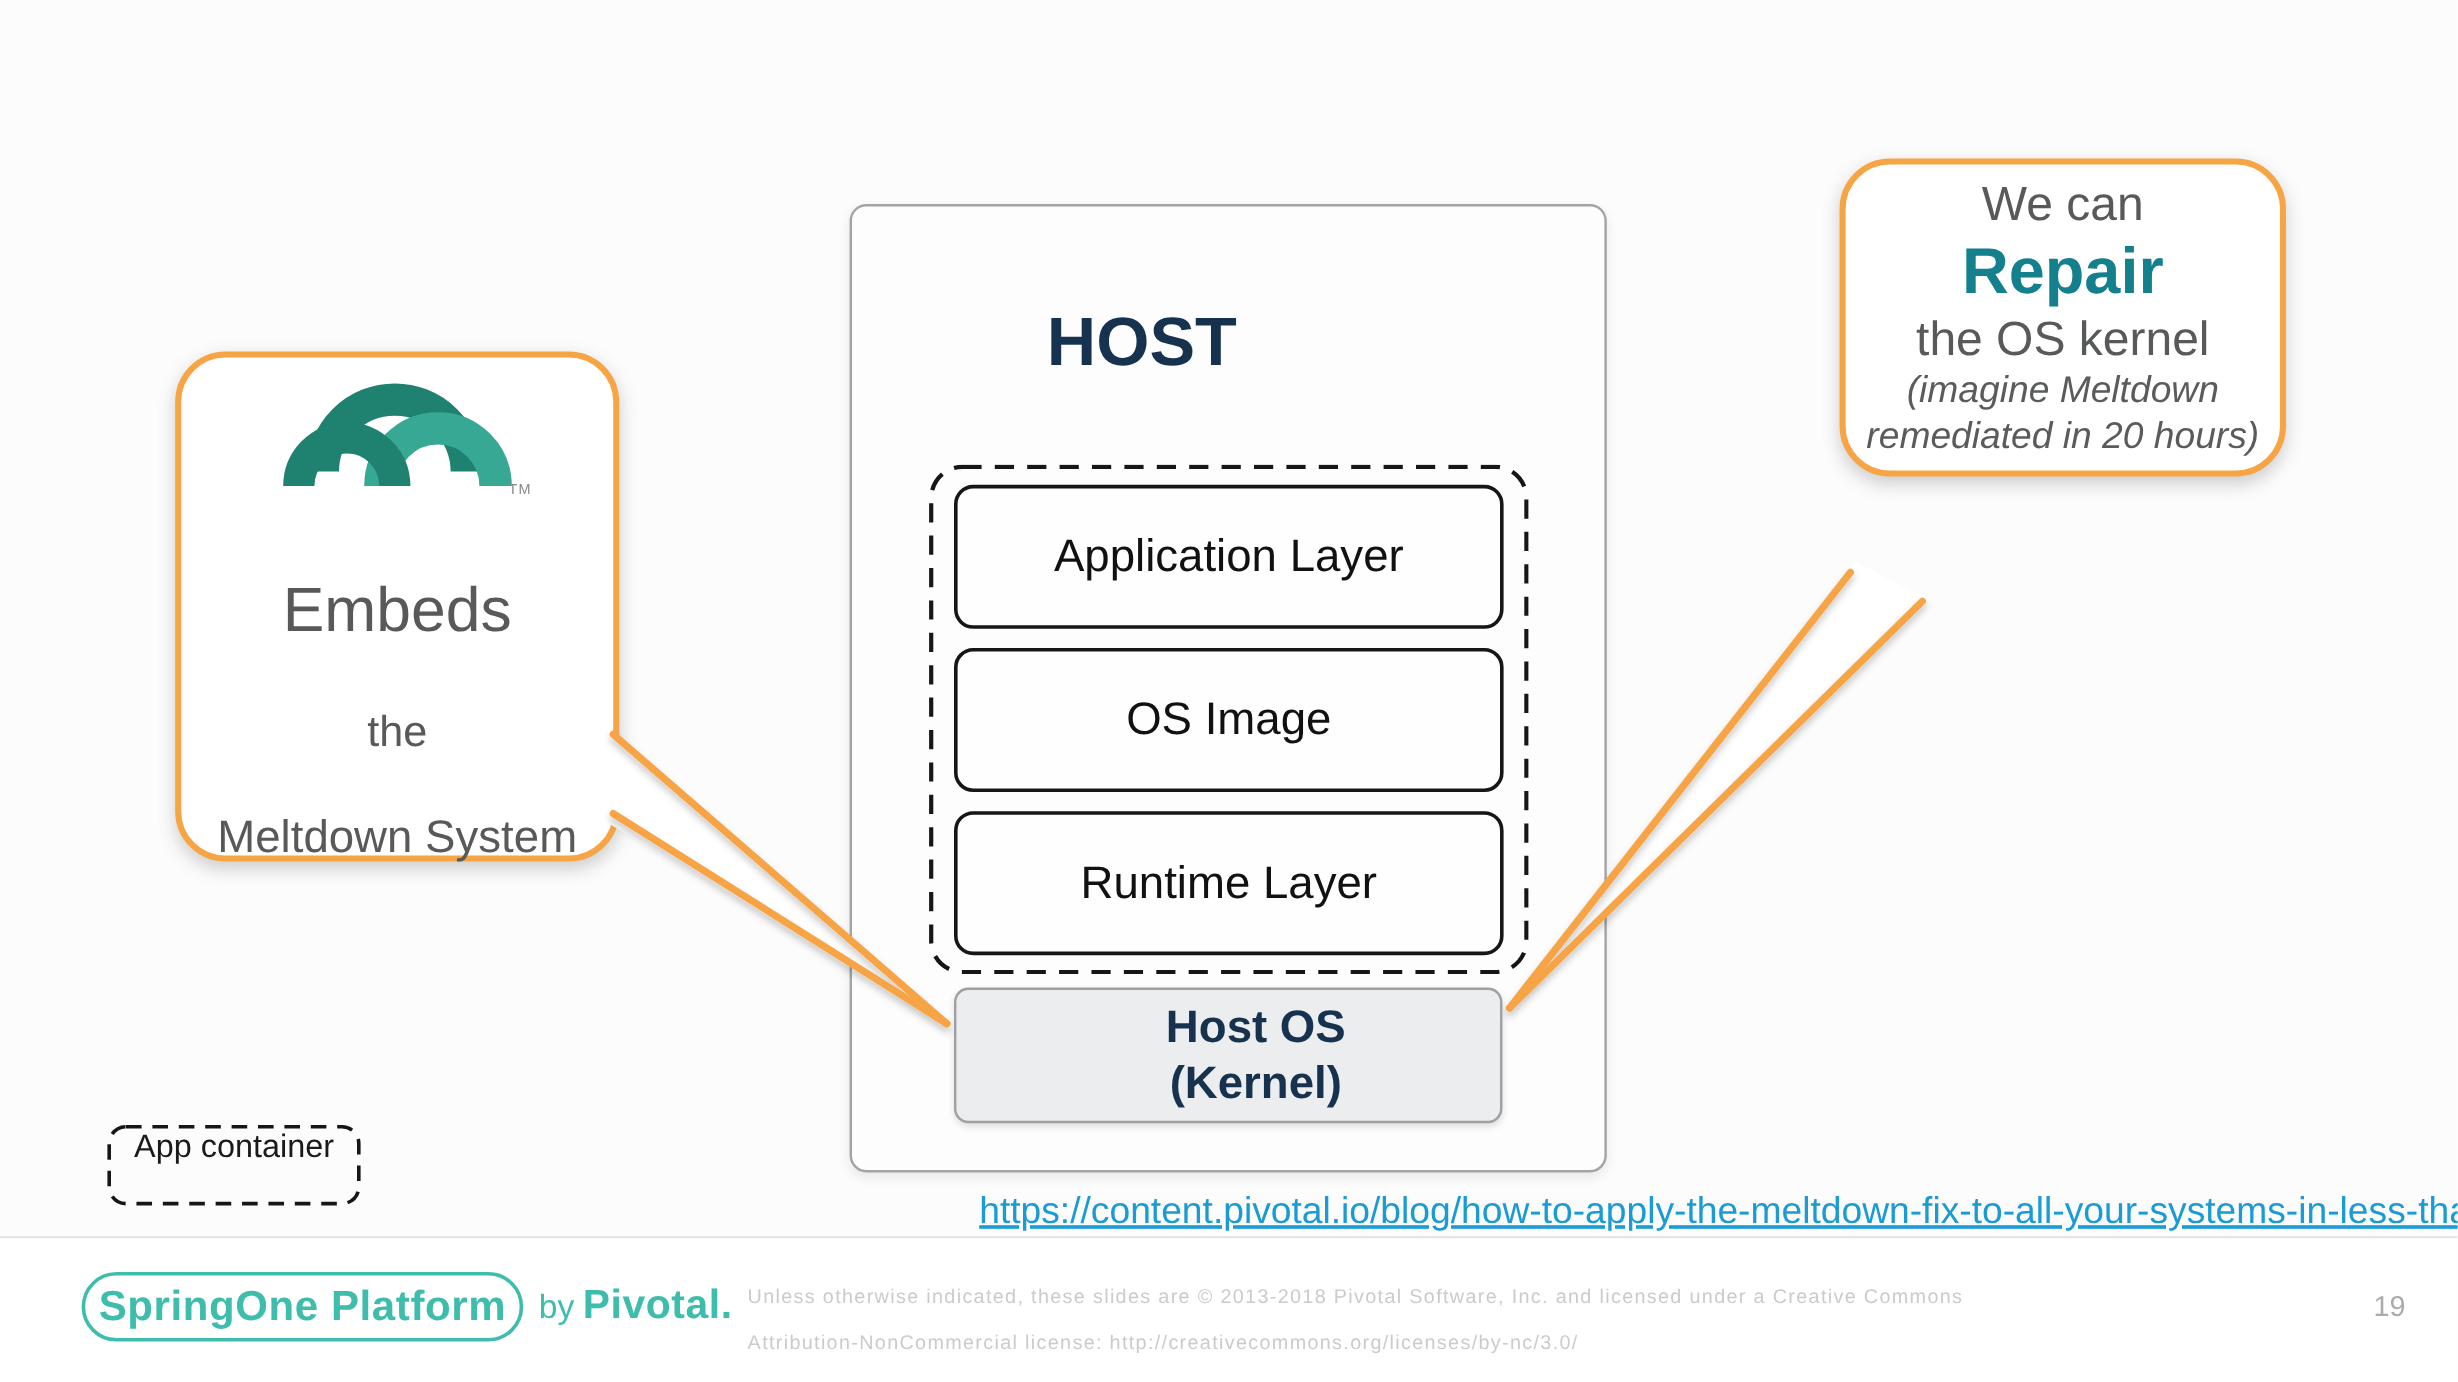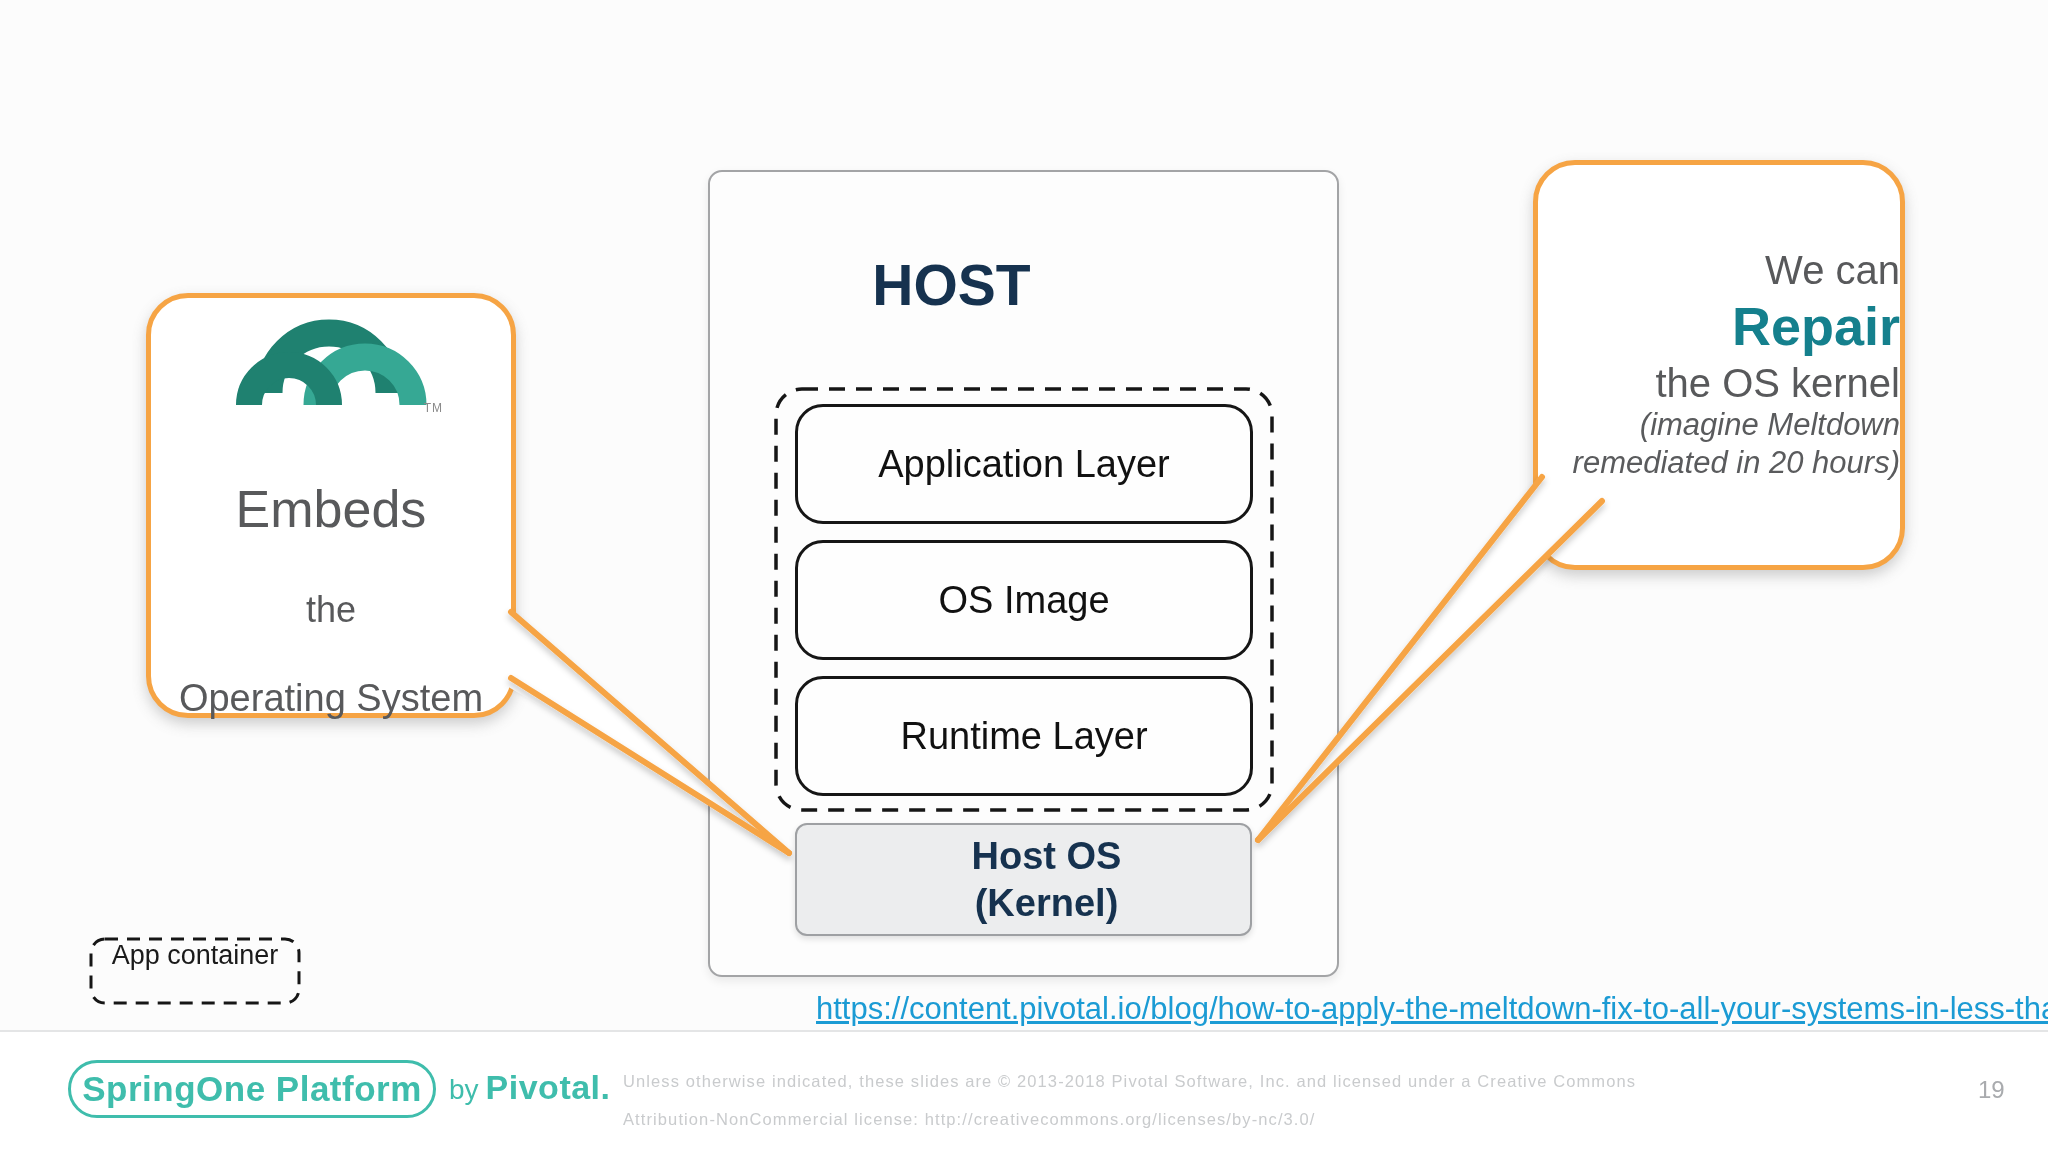--- a/index.html
+++ b/index.html
@@ -20,21 +20,21 @@
     position: absolute;
     background: #ffffff;
     border: 5px solid #F6A444;
     border-radius: 42px;
     box-shadow: 0 6px 14px rgba(100,100,100,0.30);
     z-index: 2;
     display: flex; flex-direction: column; align-items: center; justify-content: center;
     text-align: center;
   }
   .bubble-left  { left: 146px; top: 293px; width: 370px; height: 425px; gap: 44px; }
-  .bubble-right { left: 1533px; top: 160px; width: 372px; height: 410px; align-items: flex-end; }
+  .bubble-right { left: 1533px; top: 132px; width: 372px; height: 265px; }
 
   .bubble-left .big-word  { font-size: 52px; color: #58595B; margin-top: 14px; }
   .bubble-left .mid-word  { font-size: 36px; color: #58595B; margin-top: 6px; }
   .bubble-left .mid-word2 { font-size: 38px; color: #58595B; margin-top: 2px; }
 
   .bubble-right .line-gray   { font-size: 40px; color: #58595B; }
   .bubble-right .line-repair { font-size: 54px; font-weight: bold; color: #15808D; margin: 2px 0 4px 0; }
   .bubble-right .line-italic { font-size: 31px; font-style: italic; color: #5A5B5D; line-height: 38px; }
 
   .logo-wrap { position: relative; width: 196px; height: 130px; }
@@ -66,21 +66,21 @@
   }
   .dashed-container .dash-border { position: absolute; left: 0; top: 0; }
   .layer-stack {
     position: absolute; left: 21px; top: 17px; width: 458px;
     display: flex; flex-direction: column; gap: 16px;
   }
   .layer-box {
     height: 120px;
     background: #fefefe;
     border: 3px solid #161616;
-    border-radius: 28px;
+    border-radius: 16px;
     display: flex; align-items: center; justify-content: center;
     font-size: 38px; color: #111111;
   }
   .kernel-box {
     position: absolute; left: 795px; top: 823px; width: 457px; height: 113px;
     background: #ECEDEE;
     border: 2px solid #9EA0A3;
     border-radius: 12px;
     box-shadow: 0 3px 6px rgba(0,0,0,0.12);
     display: flex; flex-direction: column; align-items: center; justify-content: center;
@@ -149,21 +149,21 @@
     <div class="logo-wrap">
       <svg width="196" height="130" viewBox="0 0 196 130">
         <path d="M 36 102 A 60 60 0 0 1 156 102" fill="none" stroke="#1F8170" stroke-width="27"></path>
         <path d="M 84 114 A 48 48 0 0 1 180 114" fill="none" stroke="#36A894" stroke-width="27"></path>
         <path d="M 16 114 A 40 40 0 0 1 96 114" fill="none" stroke="#1F8170" stroke-width="26"></path>
       </svg>
       <span class="logo-tm">TM</span>
     </div>
     <div class="big-word">Embeds</div>
     <div class="mid-word">the</div>
-    <div class="mid-word2">Operating System</div>
+    <div class="mid-word2">Meltdown System</div>
   </div>
 
   <div class="bubble bubble-right">
     <div class="line-gray">We can</div>
     <div class="line-repair">Repair</div>
     <div class="line-gray">the OS kernel</div>
     <div class="line-italic">(imagine Meltdown</div>
     <div class="line-italic">remediated in 20 hours)</div>
   </div>
 

